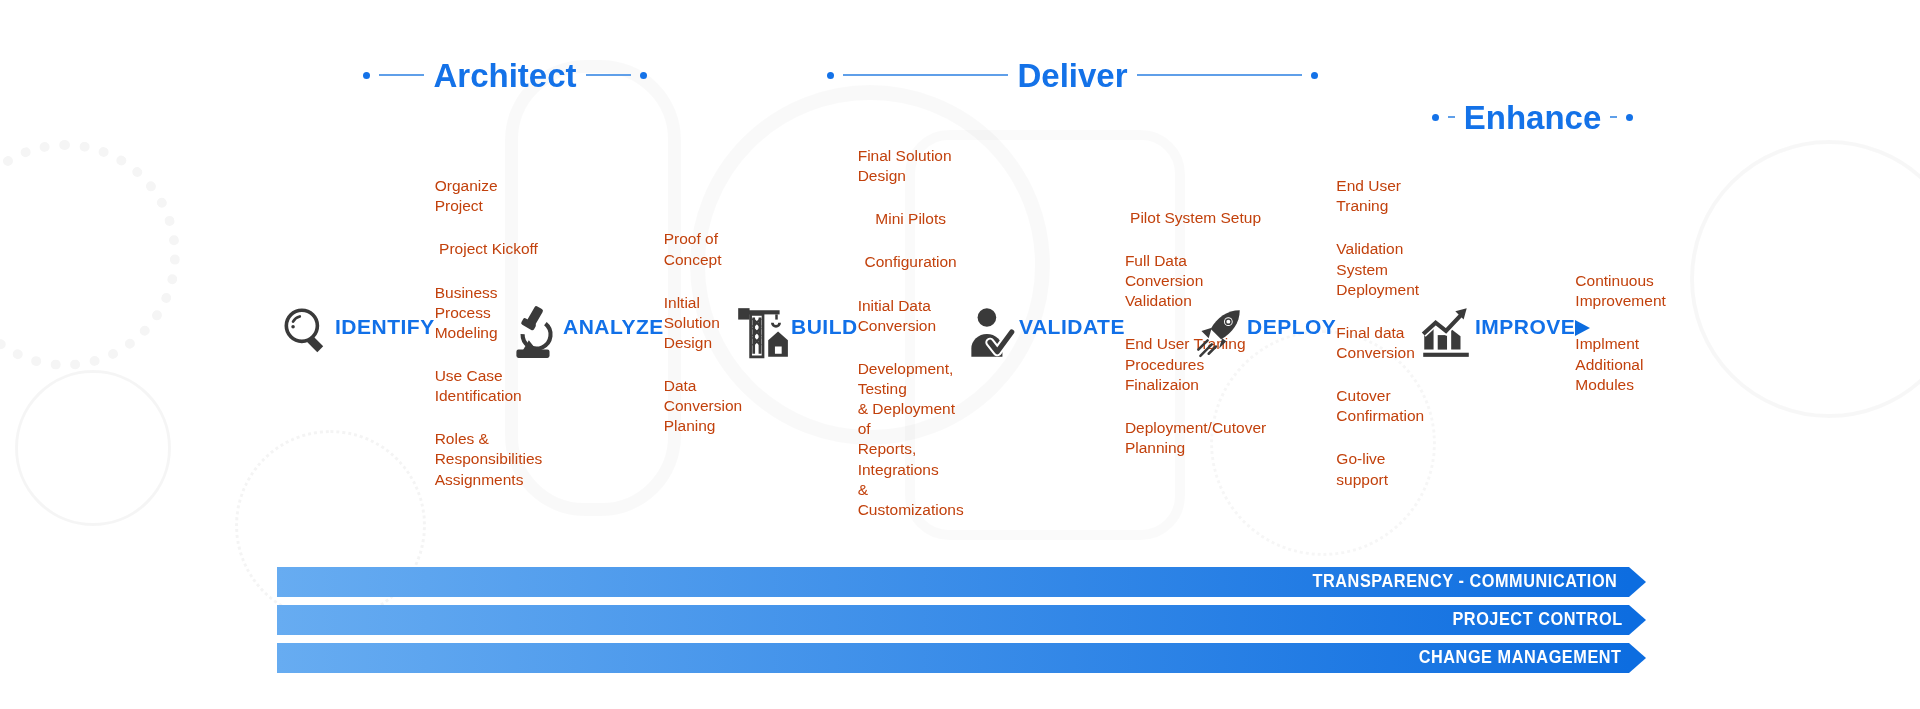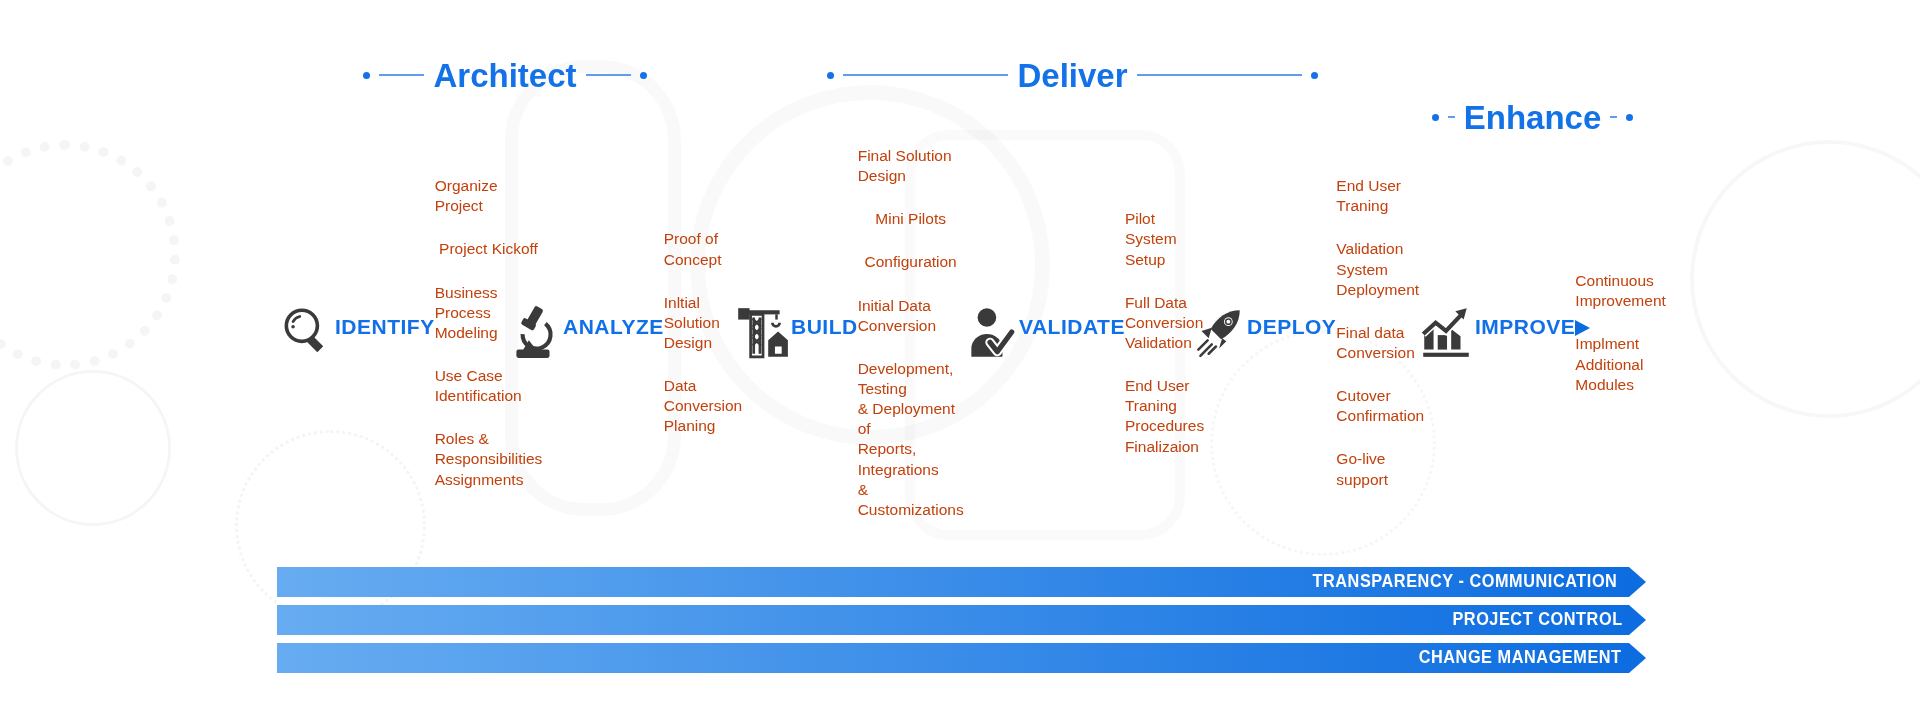--- a/index.html
+++ b/index.html
@@ -192,20 +192,22 @@
         </svg>
       </div>
       <div class="col-title">VALIDATE</div>
       <div class="rule"></div>
       <div class="items">
         <div class="item">Pilot System Setup</div>
         <div class="item">Full Data Conversion
 Validation</div>
         <div class="item">End User Traning
 Procedures Finalizaion</div>
+        <div class="item">Deployment/Cutover
+Planning</div>
       </div>
     </div>
 
     <div class="col">
       <div class="icon-box">
         <svg width="58" height="58" viewBox="0 0 56 56">
           <g fill="#3a3a3a">
             <path d="M49 7 c-12 0 -22 7 -28 18 l10 10 c11 -6 18 -16 18 -28 z"></path>
             <circle cx="38" cy="18" r="4.2" fill="#ffffff"></circle>
             <circle cx="38" cy="18" r="2.6" fill="none" stroke="#3a3a3a" stroke-width="1.4"></circle>

